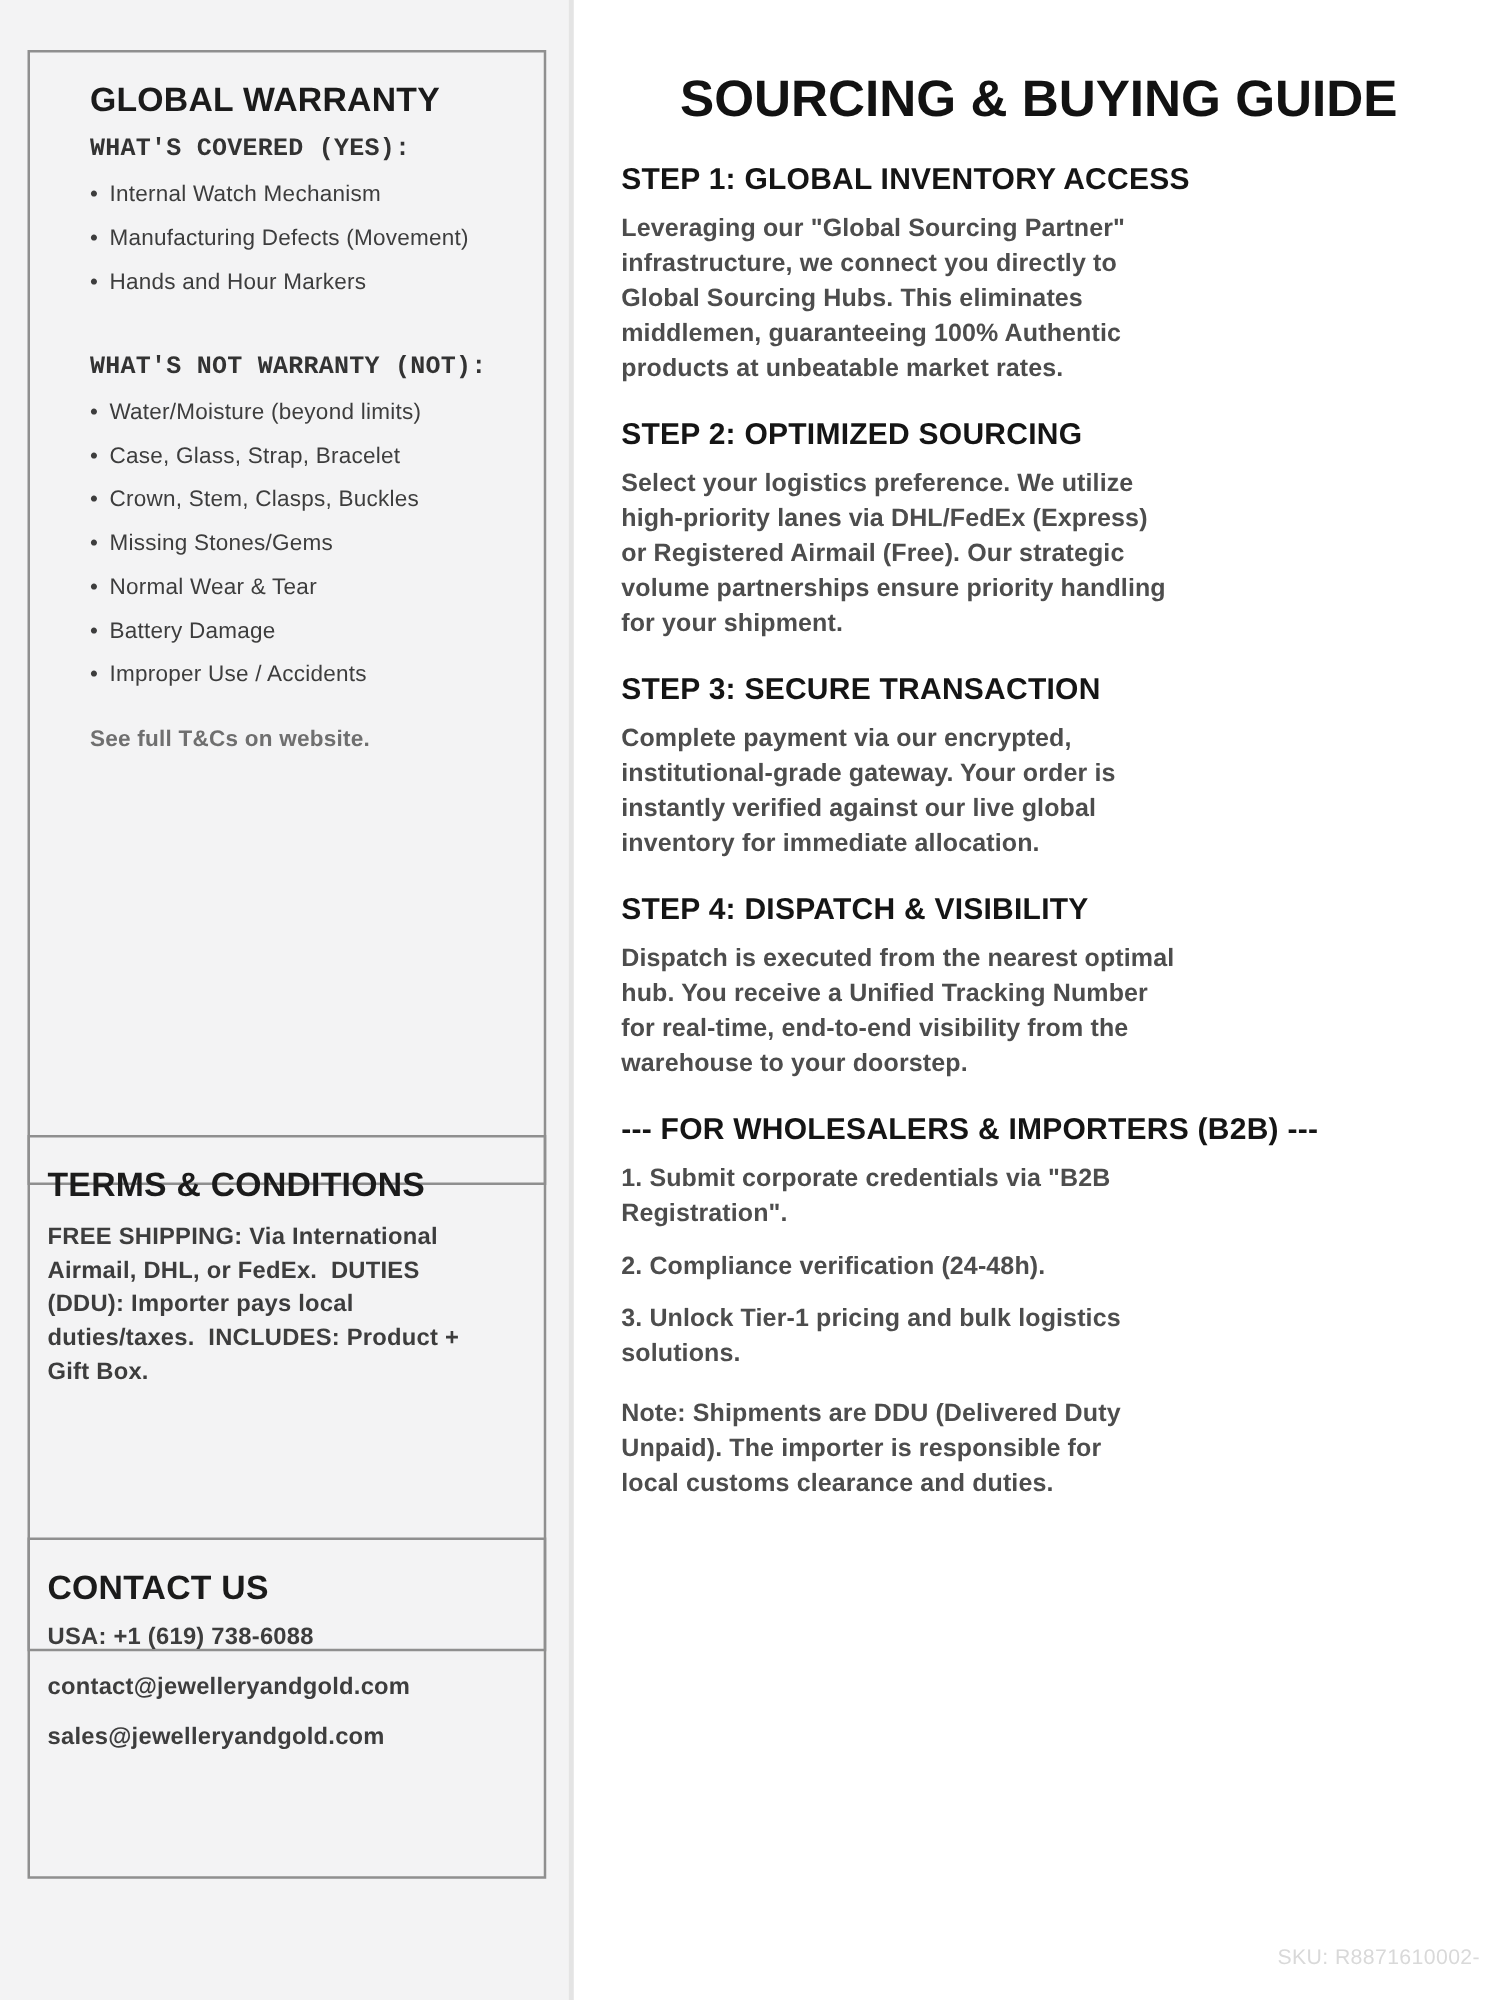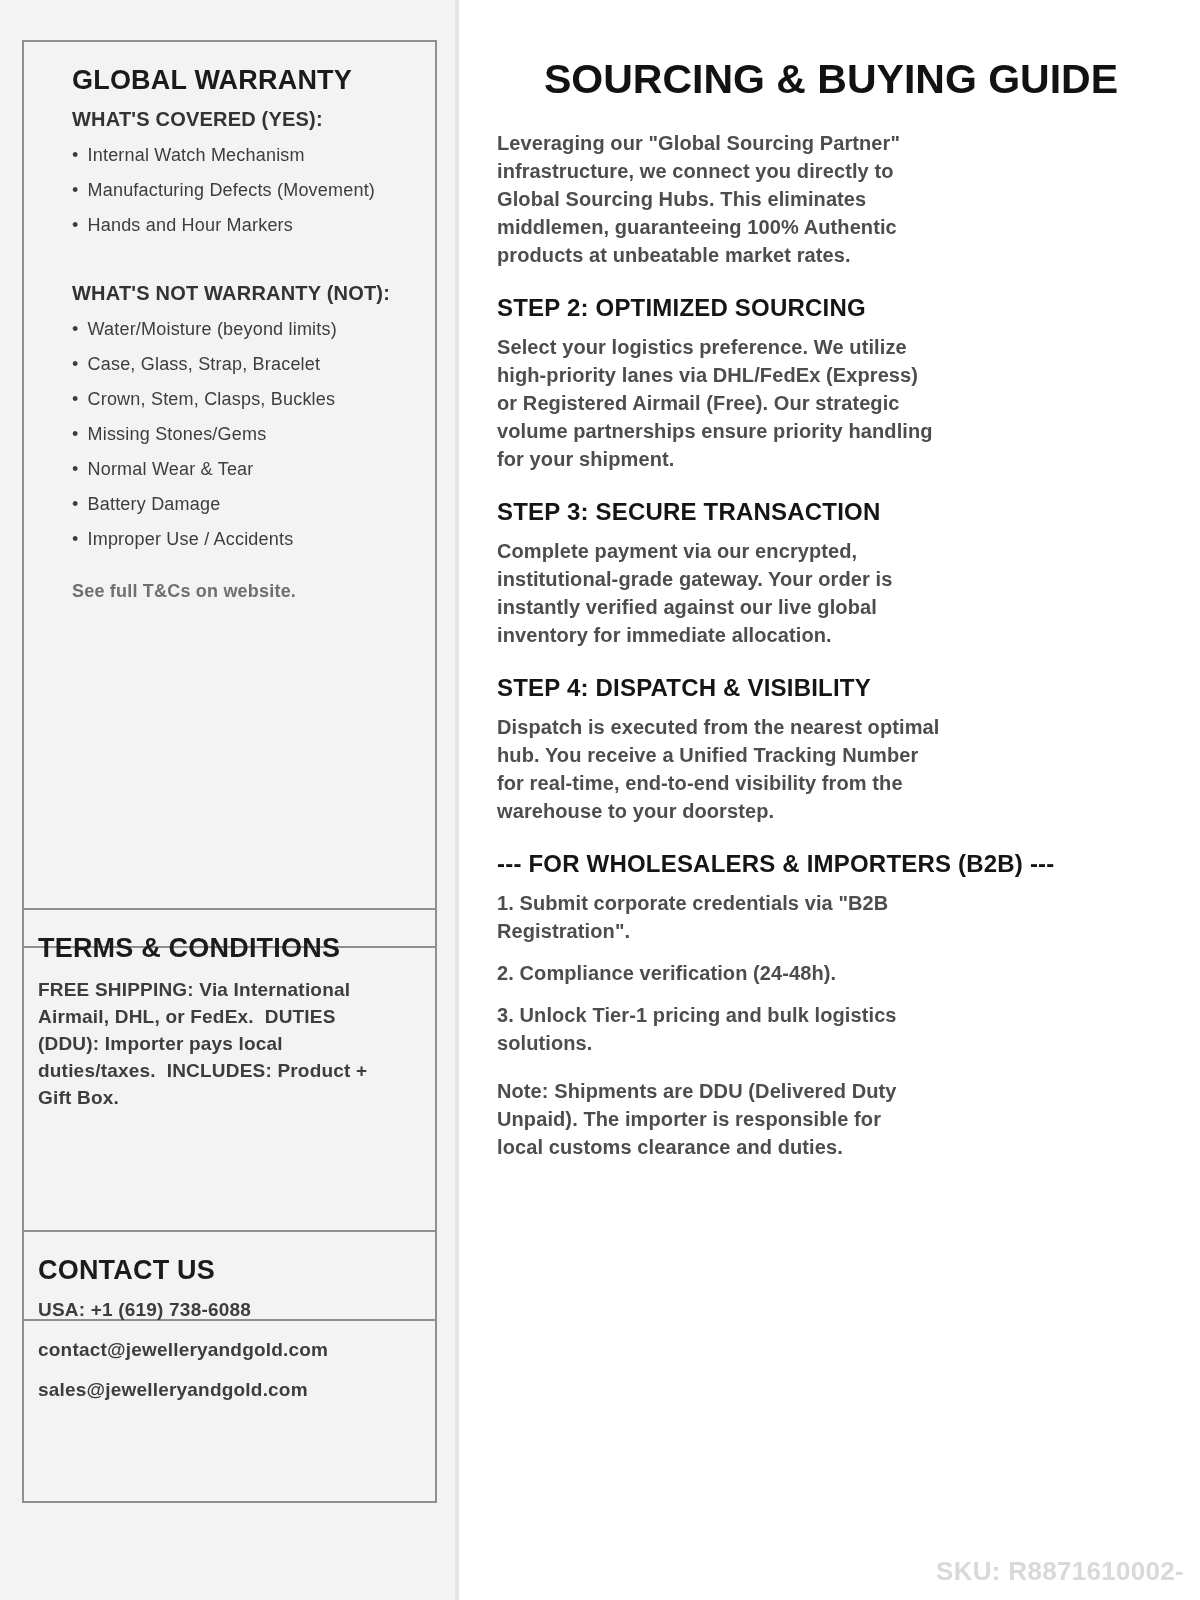--- a/index.html
+++ b/index.html
@@ -27,20 +27,21 @@
   .box-warranty{top:40px;height:908px;padding-left:48px;}
   .box-terms{top:908px;height:413px;}
   .box-contact{top:1230px;height:273px;}
   .box-title{
     margin:0 0 12px;font-size:27px;font-weight:bold;color:#1b1b1b;
     letter-spacing:.2px;line-height:1.1;
   }
   .sub-heading{
     margin:0 0 14px;font-size:20px;font-weight:bold;color:#333333;
     letter-spacing:.2px;
+    font-family:Liberation Mono, monospace;
   }
   .sub-heading.second{margin-top:47px;}
   ul.bullets{list-style:none;margin:0;padding:0;}
   ul.bullets li{
     font-size:18px;font-weight:normal;color:#3d3d3d;
     margin:0 0 15px;line-height:20px;letter-spacing:.2px;
   }
   ul.bullets li::before{content:"•";margin-right:9px;}
   .footnote{
     margin:32px 0 0;font-size:18px;font-weight:bold;color:#6f6f6f;
@@ -67,21 +68,21 @@
     margin:24px 0 10px;font-size:24px;font-weight:bold;color:#151515;
     line-height:30px;letter-spacing:.2px;
   }
   .section-body{
     margin:0 0 14px;font-size:20px;font-weight:bold;color:#4d4d4d;
     line-height:28px;white-space:pre-wrap;letter-spacing:.1px;
   }
   .section-body.note{margin-top:20px;}
   .sku{
     position:absolute;right:16px;top:1556px;
-    font-size:26px;font-weight:bold;color:#d9d9d9;letter-spacing:.3px;text-align:center;
+    font-size:17px;font-weight:normal;color:#d9d9d9;letter-spacing:.3px;text-align:center;
   }
 </style>
 </head>
 <body>
 
 <div class="sidebar"></div>
 <div class="divider"></div>
 
 <div class="box box-warranty">
   <h2 class="box-title">GLOBAL WARRANTY</h2>
@@ -117,20 +118,21 @@
   <h2 class="box-title">CONTACT US</h2>
   <p class="contact-line">USA: +1 (619) 738-6088</p>
   <p class="contact-line">contact@jewelleryandgold.com</p>
   <p class="contact-line">sales@jewelleryandgold.com</p>
 </div>
 
 <div class="main">
   <h1 class="main-title">SOURCING &amp; BUYING GUIDE</h1>
 
   <div class="section">
+    <h3 class="section-heading">STEP 1: GLOBAL INVENTORY ACCESS</h3>
     <p class="section-body">Leveraging our "Global Sourcing Partner"
 infrastructure, we connect you directly to
 Global Sourcing Hubs. This eliminates
 middlemen, guaranteeing 100% Authentic
 products at unbeatable market rates.</p>
   </div>
 
   <div class="section">
     <h3 class="section-heading">STEP 2: OPTIMIZED SOURCING</h3>
     <p class="section-body">Select your logistics preference. We utilize

